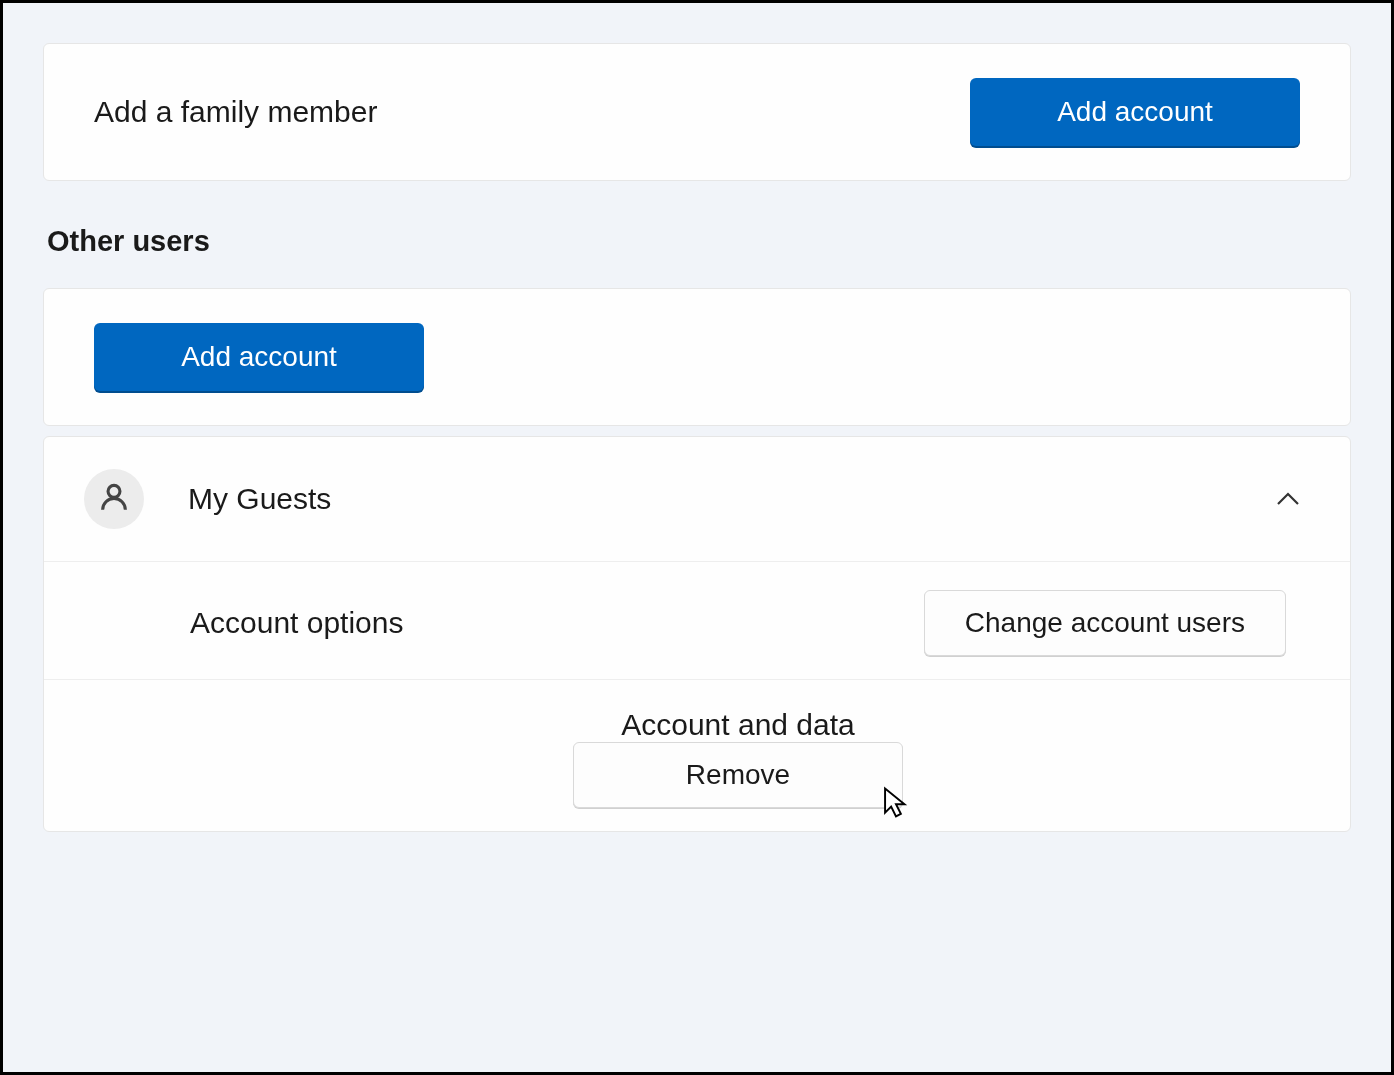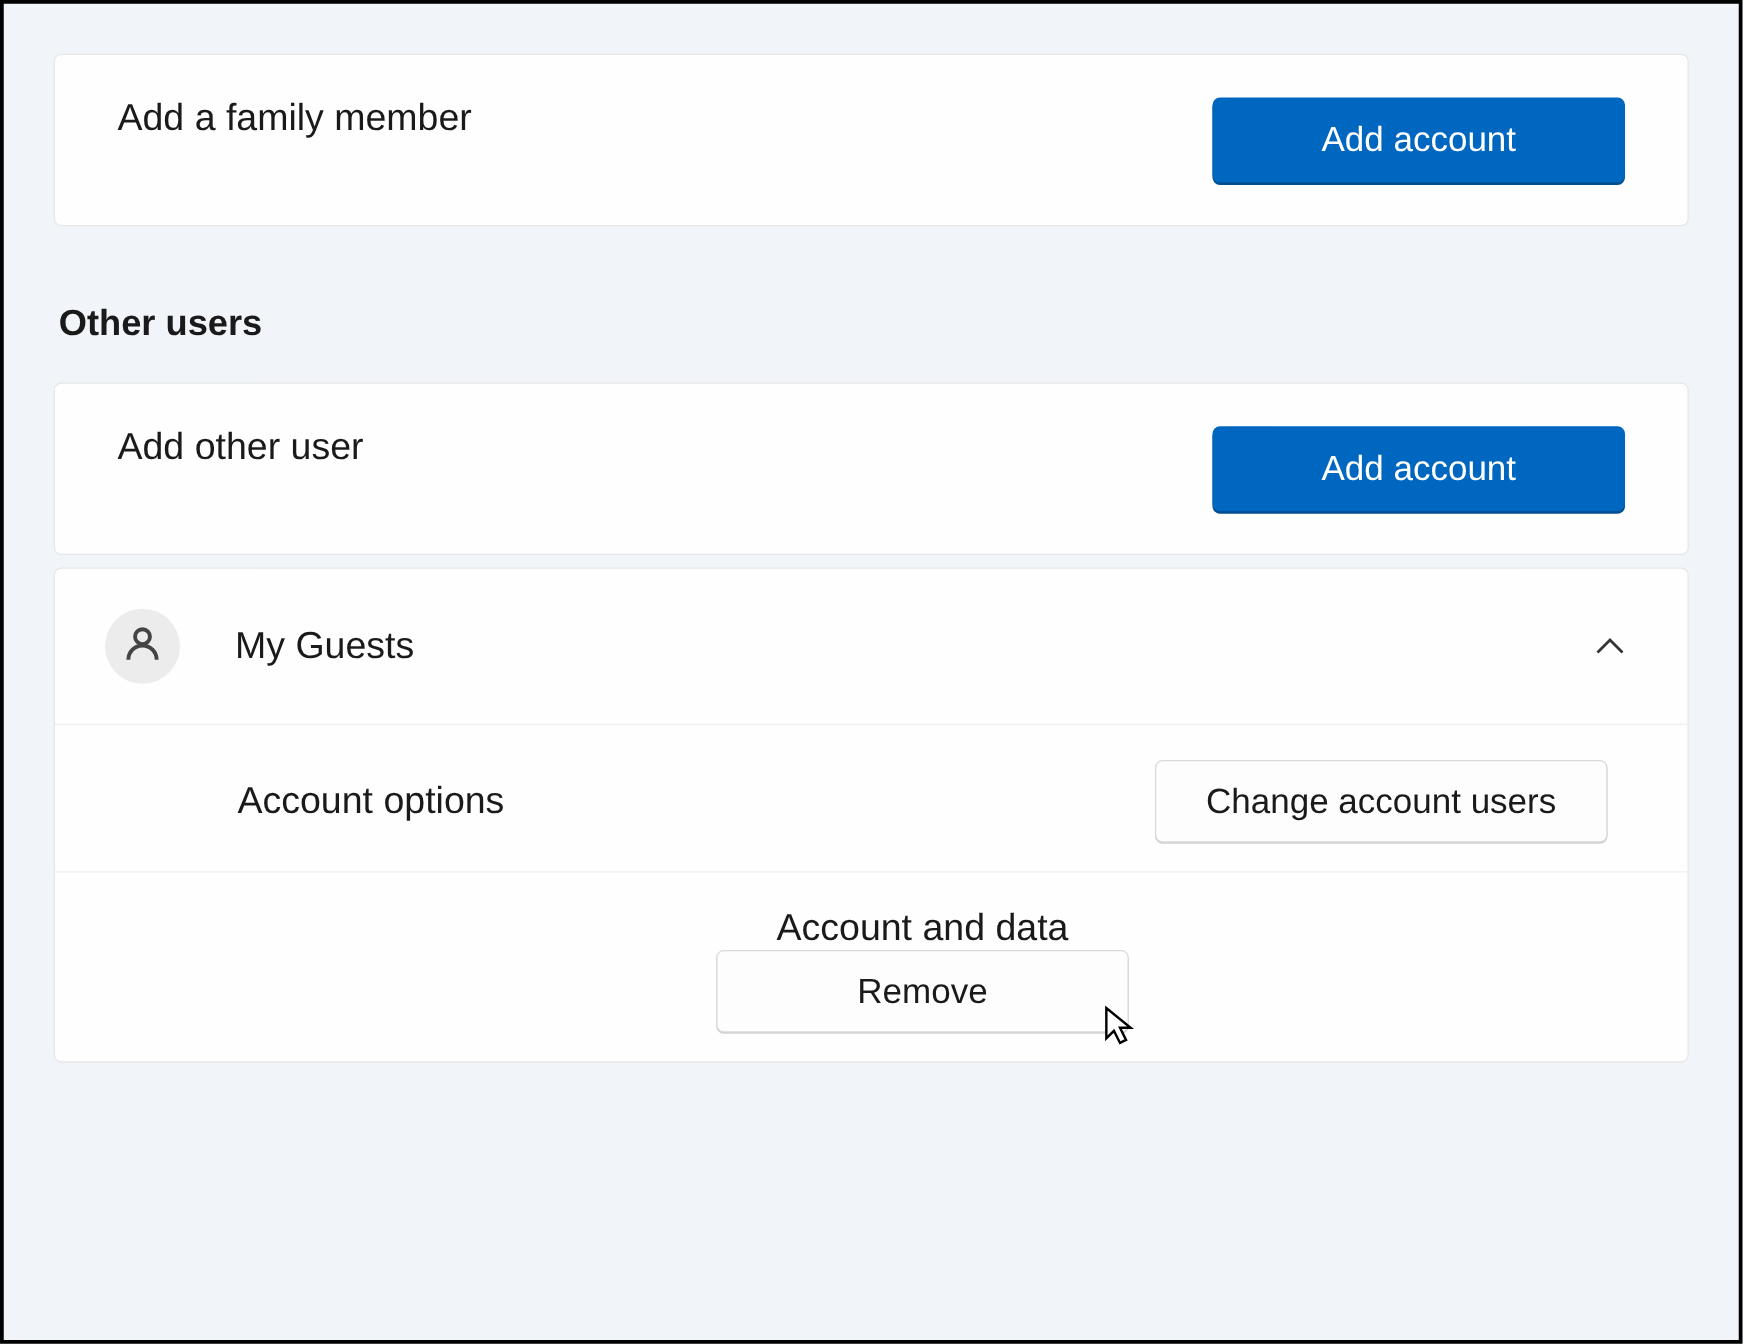--- a/index.html
+++ b/index.html
@@ -14,20 +14,21 @@
       border: 3px solid #000;
       width: 1394px;
       height: 1075px;
     }
     .card {
       background: #fefefe;
       border: 1px solid #e6e6e6;
       border-radius: 6px;
       padding: 34px 50px;
       display: flex;
+      align-items: center;
       justify-content: space-between;
       margin-bottom: 10px;
     }
     .card-label {
       font-size: 30px;
       color: #1a1a1a;
     }
     .btn-primary {
       background: #0067c0;
       color: #fff;
@@ -46,21 +47,21 @@
       border-radius: 6px;
       font-size: 28px;
       padding: 16px 40px;
       cursor: pointer;
       box-shadow: 0 1px 0 #d0d0d0;
     }
     .section-heading {
       font-size: 29px;
       font-weight: 600;
       color: #1a1a1a;
-      margin: 62px 0 30px 4px;
+      margin: 44px 0 30px 4px;
     }
     .user-group {
       background: #fefefe;
       border: 1px solid #e6e6e6;
       border-radius: 6px;
     }
     .user-header {
       display: flex;
       align-items: center;
       padding: 32px 44px 32px 40px;
@@ -138,21 +139,20 @@
 <body>
 
 <div class="card">
   <span class="card-label">Add a family member</span>
   <button class="btn-primary">Add account</button>
 </div>
 
 <h2 class="section-heading">Other users</h2>
 
 <div class="card">
-  <span class="card-label">Add other user</span>
   <button class="btn-primary">Add account</button>
 </div>
 
 <div class="user-group">
   <div class="user-header">
     <div class="avatar">
       <span>
         <svg viewBox="0 0 24 24">
             <circle cx="12" cy="8" r="4.2"></circle>
             <path d="M4 21c0-4.4 3.6-8 8-8s8 3.6 8 8"></path>

